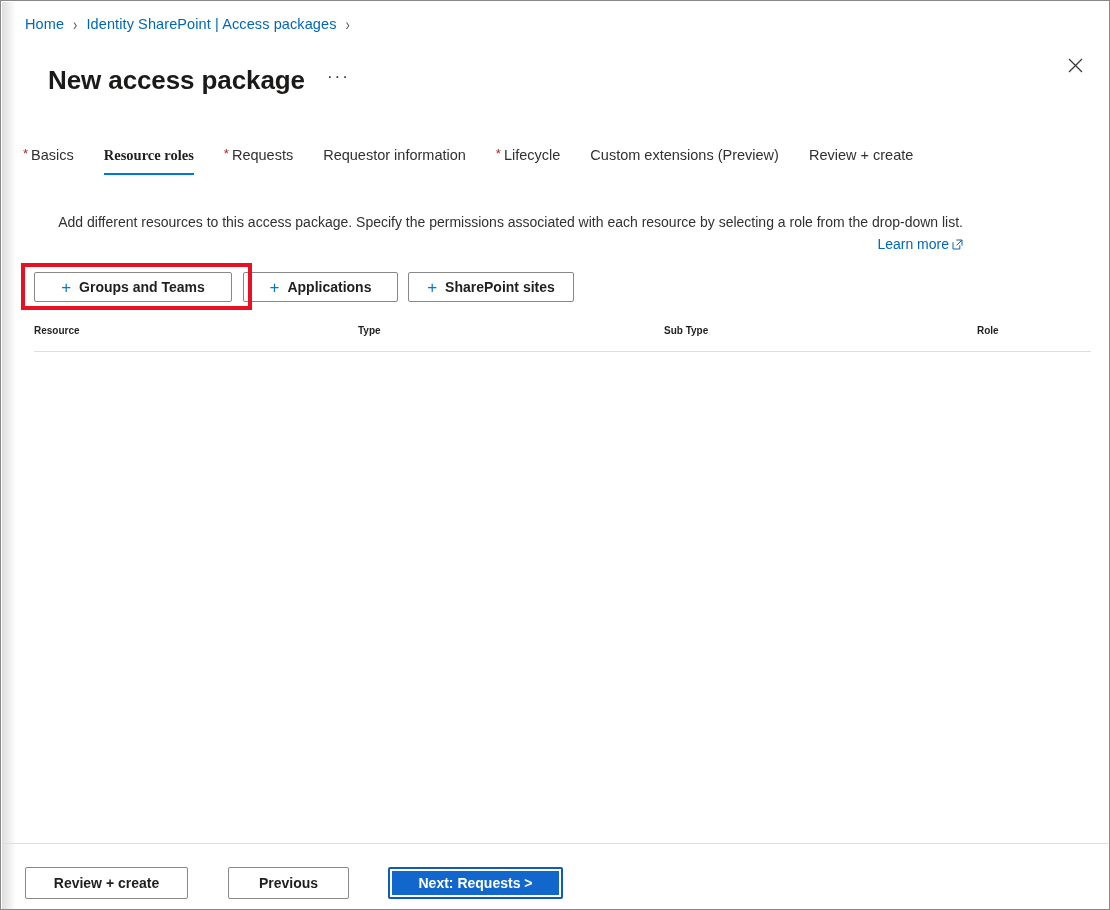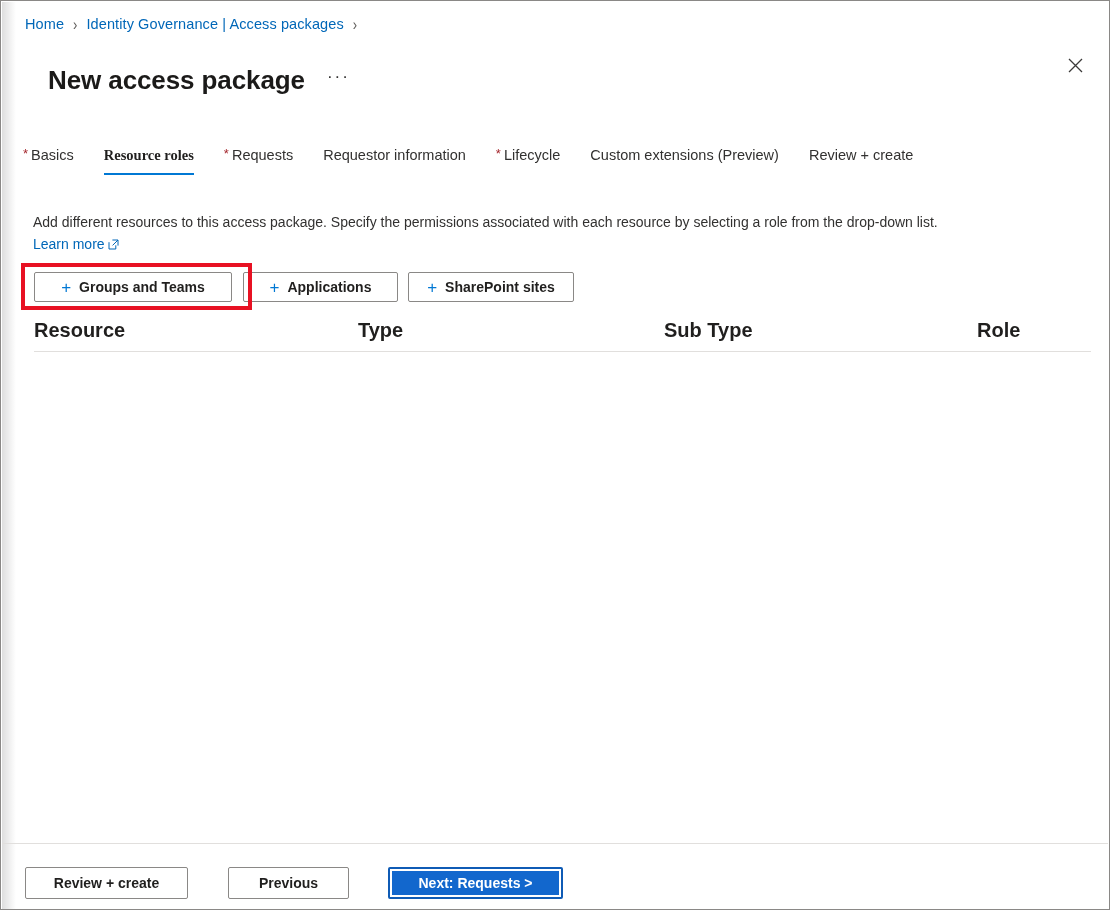--- a/index.html
+++ b/index.html
@@ -142,20 +142,21 @@
 
   
   #description {
     position: absolute;
     left: 32px;
     top: 196px;
     width: 930px;
     font-size: 14px;
     color: #323130;
     line-height: 22px;
+    text-align: right;
   }
   #learn-more-link {
     color: #0067b8;
     cursor: pointer;
   }
   .ext-icon {
     display: inline-block;
     vertical-align: -1px;
     margin-left: 3px;
   }
@@ -211,21 +212,21 @@
   #resource-table {
     position: absolute;
     left: 33px;
     top: 316px;
     width: 1057px;
   }
   #table-header-row {
     display: flex;
     align-items: center;
     height: 26px;
-    font-size: 20px;
+    font-size: 10px;
     font-weight: 700;
     color: #201f1e;
   }
   .col-resource { width: 324px; }
   .col-type     { width: 306px; }
   .col-subtype  { width: 313px; }
   .col-role     { width: 114px; }
   #table-divider {
     height: 1px;
     background: #e1dfdd;
@@ -303,21 +304,21 @@
 </head>
 <body>
 
 <div id="app-frame">
 
   <div id="blade-shadow"></div>
 
   <nav id="breadcrumb">
     <span class="crumb-link">Home</span>
     <span class="crumb-sep">›</span>
-    <span class="crumb-link">Identity Governance | Access packages</span>
+    <span class="crumb-link">Identity SharePoint | Access packages</span>
     <span class="crumb-sep">›</span>
   </nav>
 
   <div id="title-row">
     <h1 id="page-title">New access package</h1>
     <div id="more-menu">···</div>
   </div>
 
   <div id="close-button">
     <svg width="15" height="15" viewBox="0 0 15 15">

